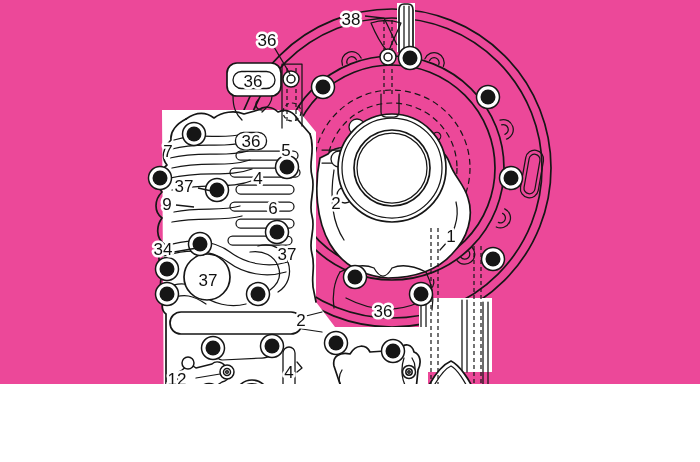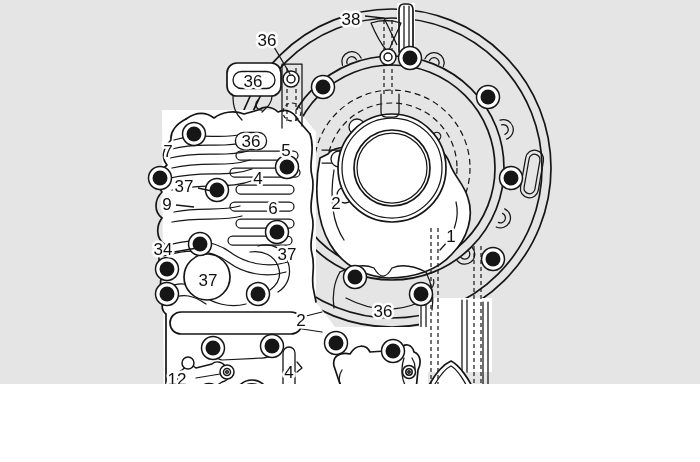--- a/index.html
+++ b/index.html
@@ -1,17 +1,17 @@
 <!DOCTYPE html>
 <html><head>
 <meta charset="utf-8">
 <style>
   html,body{margin:0;padding:0;background:#ffffff;}
   .stage{
-    position:relative;width:700px;height:384px;background:#e5e5e5;overflow:hidden;
+    position:relative;width:700px;height:384px;background:#ec4899;overflow:hidden;
     font-family:"Liberation Sans", sans-serif;
   }
   svg{position:absolute;left:0;top:0;}
   .ink{stroke:#161616;fill:none;stroke-width:1.7;stroke-linecap:round;stroke-linejoin:round;}
   .ink-thin{stroke:#161616;fill:none;stroke-width:1.25;stroke-linecap:round;stroke-linejoin:round;}
   .wfill{fill:#ffffff;stroke:#161616;stroke-width:1.7;stroke-linejoin:round;}
   .wfill-thin{fill:#ffffff;stroke:#161616;stroke-width:1.3;stroke-linejoin:round;}
   .mask{fill:#ffffff;stroke:none;}
   .dash{stroke:#161616;fill:none;stroke-width:1.2;stroke-dasharray:6 4;}
   .dash2{stroke:#161616;fill:none;stroke-width:1.2;stroke-dasharray:4 3;}

